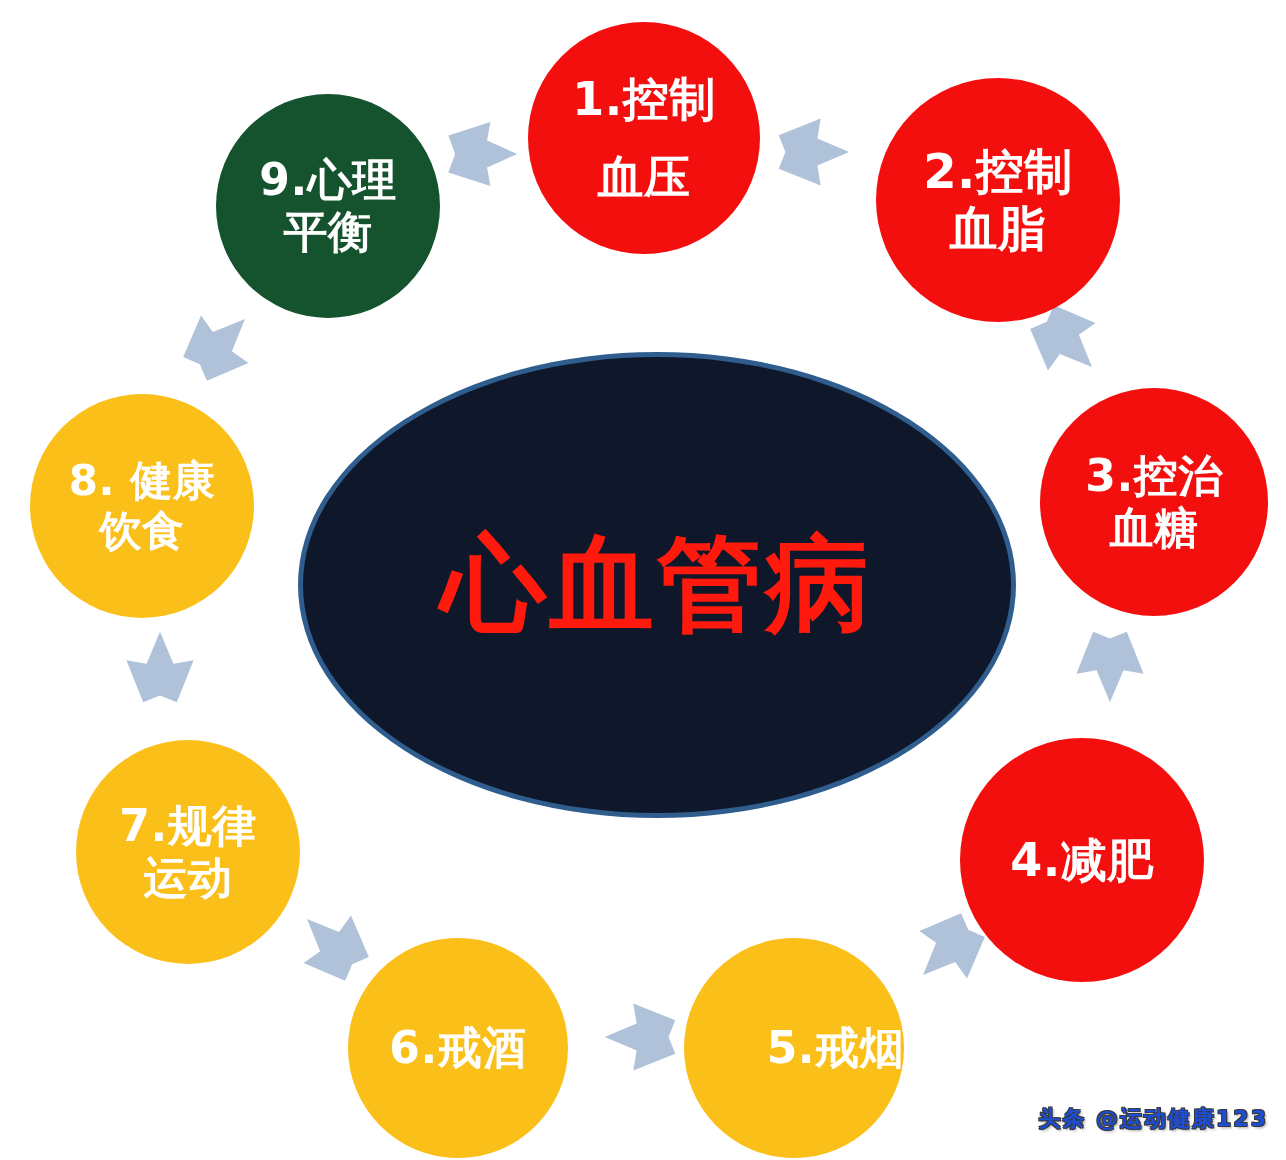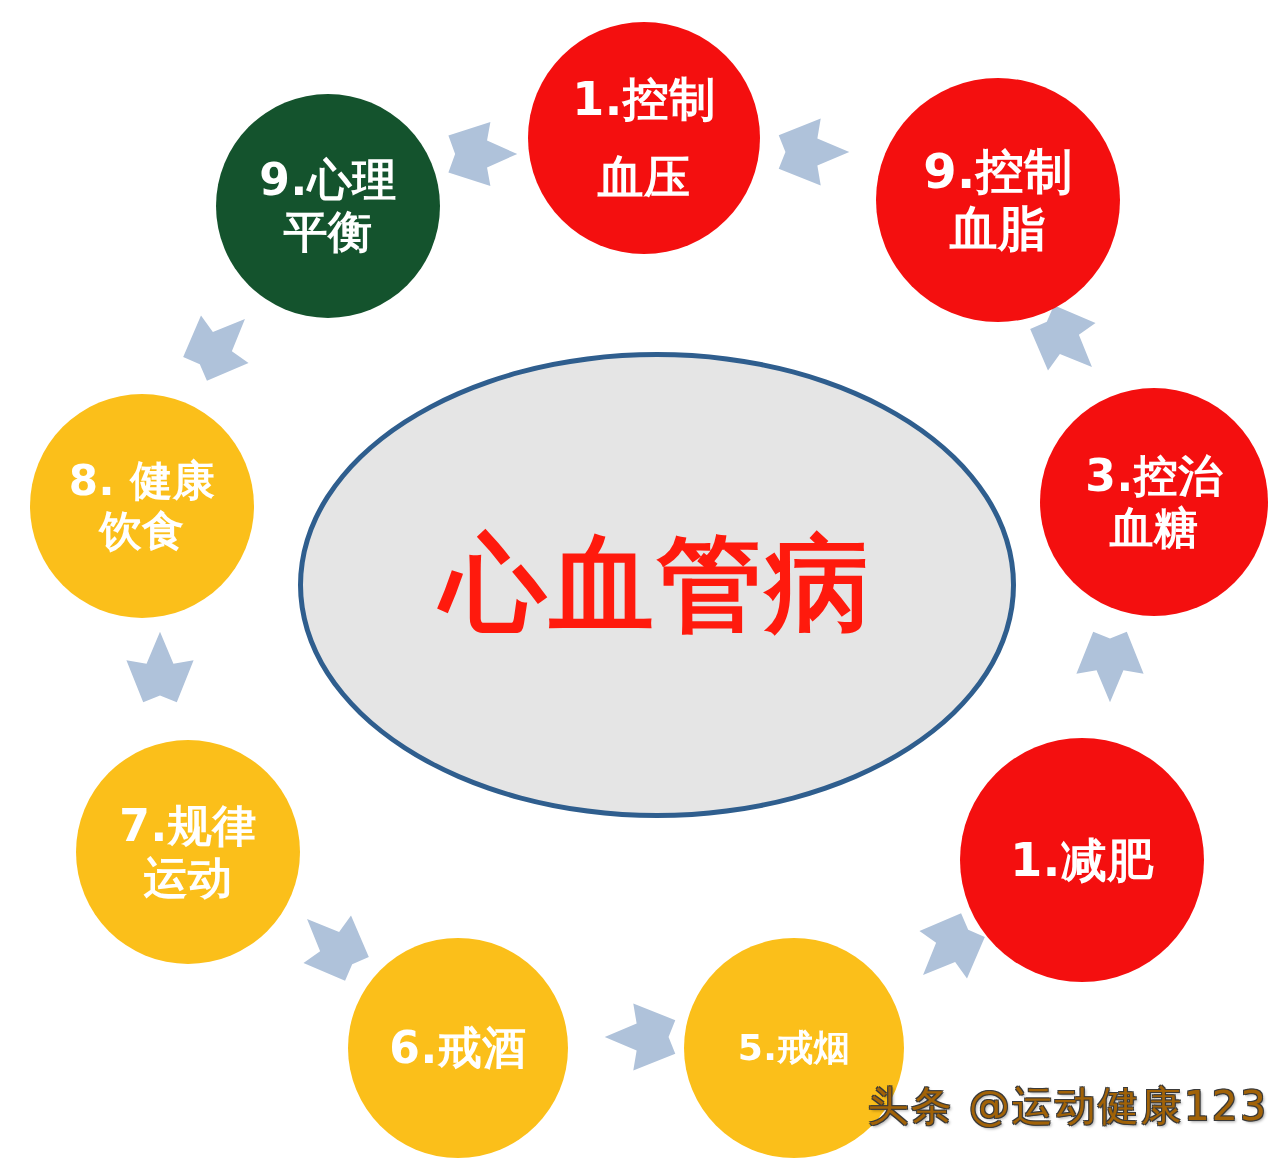--- a/index.html
+++ b/index.html
@@ -39,21 +39,21 @@
   .node-amber  { background: #fbbf1a; }
   .node-cyan   { background: #14532d; }
 
   .center-ellipse {
     position: absolute;
     left: 298px;
     top: 352px;
     width: 718px;
     height: 466px;
     border-radius: 50%;
-    background: #e5e5e5;
+    background: #0f172a;
     border: 5px solid #2f5e8e;
     box-sizing: border-box;
     display: flex;
     flex-direction: column;
     align-items: center;
     justify-content: center;
   }
   .center-ellipse .ln {
     display: block;
     color: #ff1a0d;
@@ -68,23 +68,23 @@
     position: absolute;
     width: 84px;
     height: 84px;
   }
   .arrow svg { display: block; width: 100%; height: 100%; }
 
   .watermark {
     position: absolute;
     right: 18px;
     bottom: 26px;
-    font-size: 41px;
-    font-weight: normal;
-    color: #a16207;
+    font-size: 22px;
+    font-weight: bold;
+    color: #1d4ed8;
     letter-spacing: 2px;
     text-shadow:
       1px 1px 0 #3a3a3a, -1px 1px 0 #3a3a3a,
       1px -1px 0 #3a3a3a, -1px -1px 0 #3a3a3a,
       2px 2px 3px rgba(0,0,0,.35);
     white-space: nowrap;
   }
 </style>
 </head>
 <body>
@@ -162,34 +162,34 @@
   <div class="center-ellipse">
     <span class="ln">心血管病</span>
   </div>
 
   <div class="node node-red" style="left:528px; top:22px; width:232px; height:232px; font-size:46px;gap:24px;">
     <span class="ln">1.控制</span>
     <span class="ln">血压</span>
   </div>
 
   <div class="node node-red" style="left:876px; top:78px; width:244px; height:244px; font-size:48px;">
-    <span class="ln">9.控制</span>
+    <span class="ln">2.控制</span>
     <span class="ln">血脂</span>
   </div>
 
   <div class="node node-red" style="left:1040px; top:388px; width:228px; height:228px; font-size:44px;justify-content:center;">
     <span class="ln">3.控治</span>
     <span class="ln">血糖</span>
   </div>
 
   <div class="node node-red" style="left:960px; top:738px; width:244px; height:244px; font-size:46px;">
-    <span class="ln">1.减肥</span>
-  </div>
-
-  <div class="node node-amber" style="left:684px; top:938px; width:220px; height:220px; font-size:36px;">
+    <span class="ln">4.减肥</span>
+  </div>
+
+  <div class="node node-amber" style="left:684px; top:938px; width:220px; height:220px; font-size:44px;align-items:flex-end;">
     <span class="ln">5.戒烟</span>
   </div>
 
   <div class="node node-amber" style="left:348px; top:938px; width:220px; height:220px; font-size:44px;align-items:center;">
     <span class="ln">6.戒酒</span>
   </div>
 
   <div class="node node-amber" style="left:76px; top:740px; width:224px; height:224px; font-size:44px;">
     <span class="ln">7.规律</span>
     <span class="ln">运动</span>

